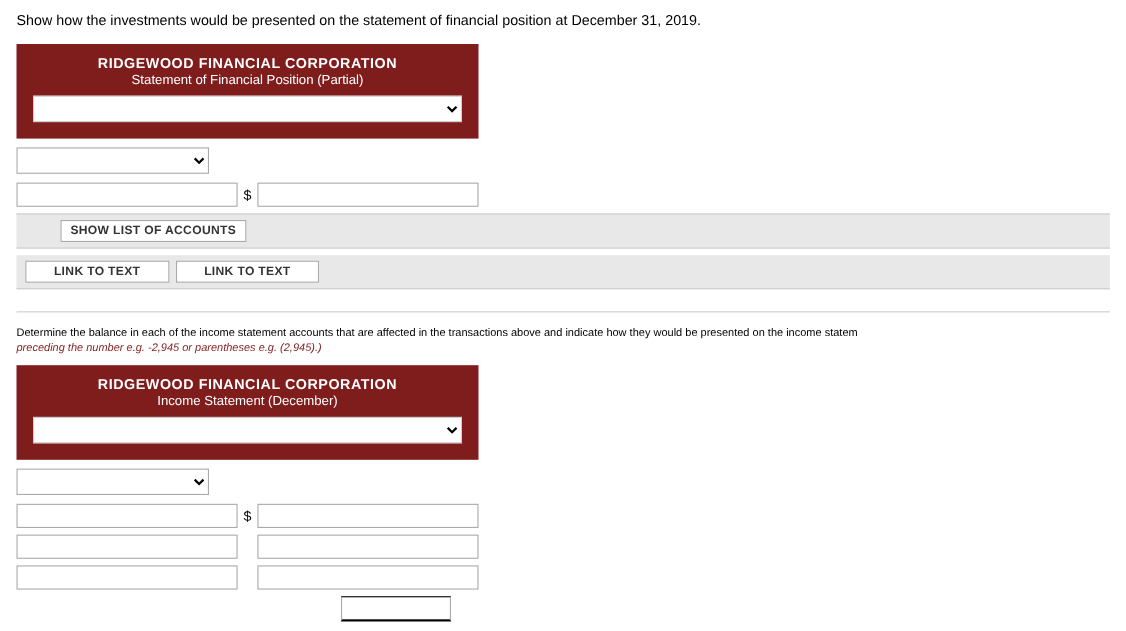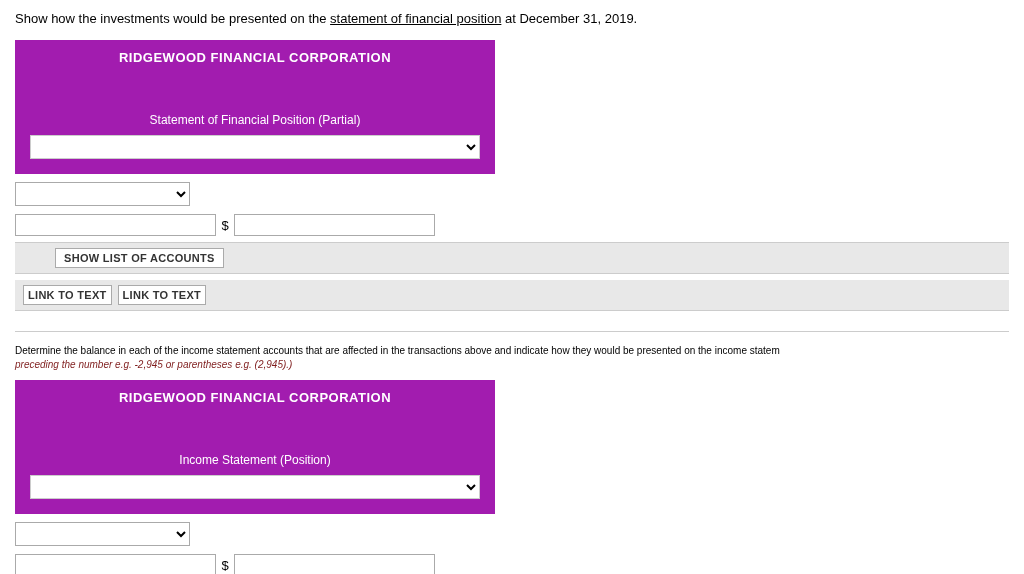--- a/index.html
+++ b/index.html
@@ -13,40 +13,38 @@
       background: #fff;
       color: #000;
       padding: 10px 15px;
     }
     .instruction-text {
       font-size: 13px;
       margin-bottom: 12px;
       line-height: 1.4;
     }
     .instruction-text span.highlight {
-      text-decoration: underline;
     }
     .statement-box {
-      background: #a21caf;
+      background: #7f1d1d;
       color: #fff;
-      width: 480px;
+      width: 420px;
       padding: 10px 15px 15px;
       margin-bottom: 8px;
     }
     .statement-box .title-main {
       font-size: 13px;
       font-weight: bold;
       text-align: center;
       letter-spacing: 0.5px;
     }
     .statement-box .title-sub {
       font-size: 12px;
       text-align: center;
       margin-bottom: 8px;
-      margin-top: 48px;
     }
     .statement-box select {
       width: 100%;
       padding: 3px 4px;
       font-size: 12px;
       border: 1px solid #ccc;
       background: #fff;
       color: #000;
     }
     .form-row {
@@ -110,21 +108,21 @@
       border-bottom: 1px solid #ccc;
       padding: 5px 8px;
       margin-bottom: 20px;
       width: 100%;
       display: flex;
       gap: 6px;
     }
     .link-btn {
       background: #fff;
       border: 1px solid #aaa;
-      padding: 3px 4px;
+      padding: 3px 25px;
       font-size: 11px;
       font-weight: bold;
       letter-spacing: 0.3px;
       cursor: pointer;
       color: #333;
       text-transform: uppercase;
     }
     .section-divider {
       border: none;
       border-top: 1px solid #ccc;
@@ -235,21 +233,21 @@
 
 <hr class="section-divider">
 
 <p class="instruction-text2">
   Determine the balance in each of the income statement accounts that are affected in the transactions above and indicate how they would be presented on the income statem<br>
   <span class="red-italic">preceding the number e.g. -2,945 or parentheses e.g. (2,945).)</span>
 </p>
 
 <div class="statement-box">
   <div class="title-main">RIDGEWOOD FINANCIAL CORPORATION</div>
-  <div class="title-sub">Income Statement (Position)</div>
+  <div class="title-sub">Income Statement (December)</div>
   <select>
     <option value=""></option>
   </select>
 </div>
 
 <div class="income-form-rows">
 
   <div class="form-row select-row">
     <select>
       <option value=""></option>

